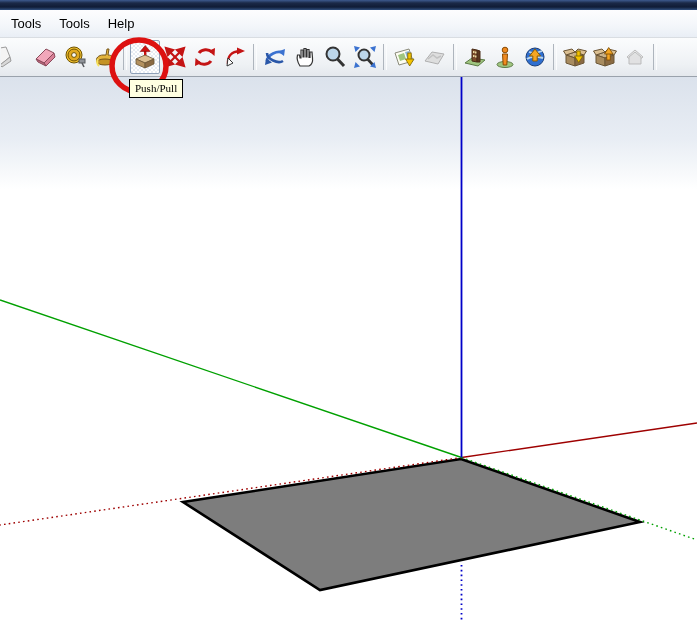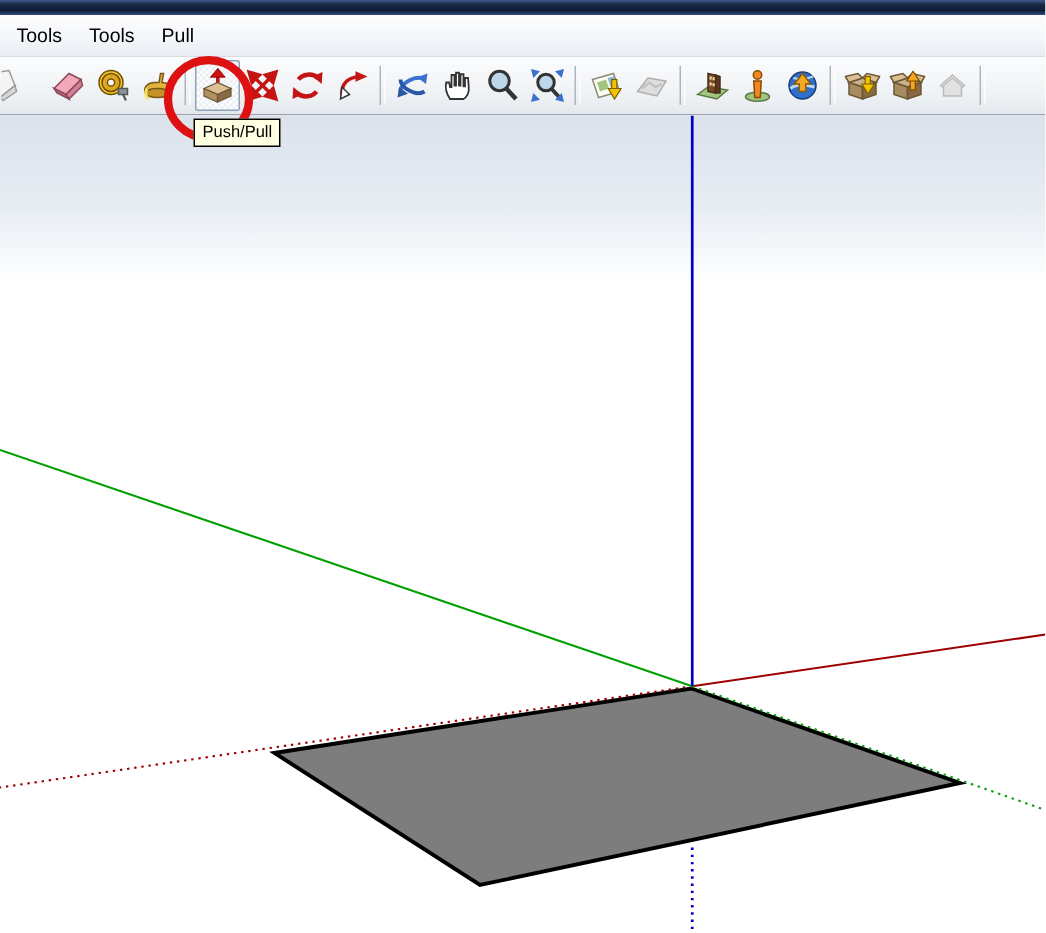--- a/index.html
+++ b/index.html
@@ -56,36 +56,36 @@
   .sky{
     position:absolute;left:0;top:0;width:697px;height:112px;
     background:linear-gradient(180deg,#dbe2ec 0%,#e8edf4 55%,#f7f9fb 85%,#ffffff 100%);
   }
   .scene{position:absolute;left:0;top:0;}
   
   .tooltip{
     position:absolute;left:129px;top:79px;
     background:#ffffe1;border:1px solid #000;
     font-size:11px;line-height:14px;padding:1px 5px 2px 5px;color:#000;
-    white-space:nowrap;z-index:30;
+    white-space:nowrap;z-index:30;font-family:Liberation Serif, serif;
   }
   .annotation{
     position:absolute;left:105px;top:33px;width:68px;height:66px;
     z-index:20;pointer-events:none;
   }
 </style>
 </head>
 <body>
 
 <div class="titlebar"></div>
 
 <div class="menubar">
   <span class="menu-item">Tools</span>
   <span class="menu-item">Tools</span>
-  <span class="menu-item">Pull</span>
+  <span class="menu-item">Help</span>
 </div>
 
 <div class="toolbar">
 
   <button class="tbtn" title="">
     <svg viewBox="0 0 24 24" style="margin-left:-22px">
       <polygon points="2,4 14,2 18,12 8,20" fill="#f4f4f4" stroke="#9a9a9a"></polygon>
       <polygon points="8,20 18,12 19,16 10,22" fill="#d8d8d8" stroke="#9a9a9a"></polygon>
     </svg>
   </button>

